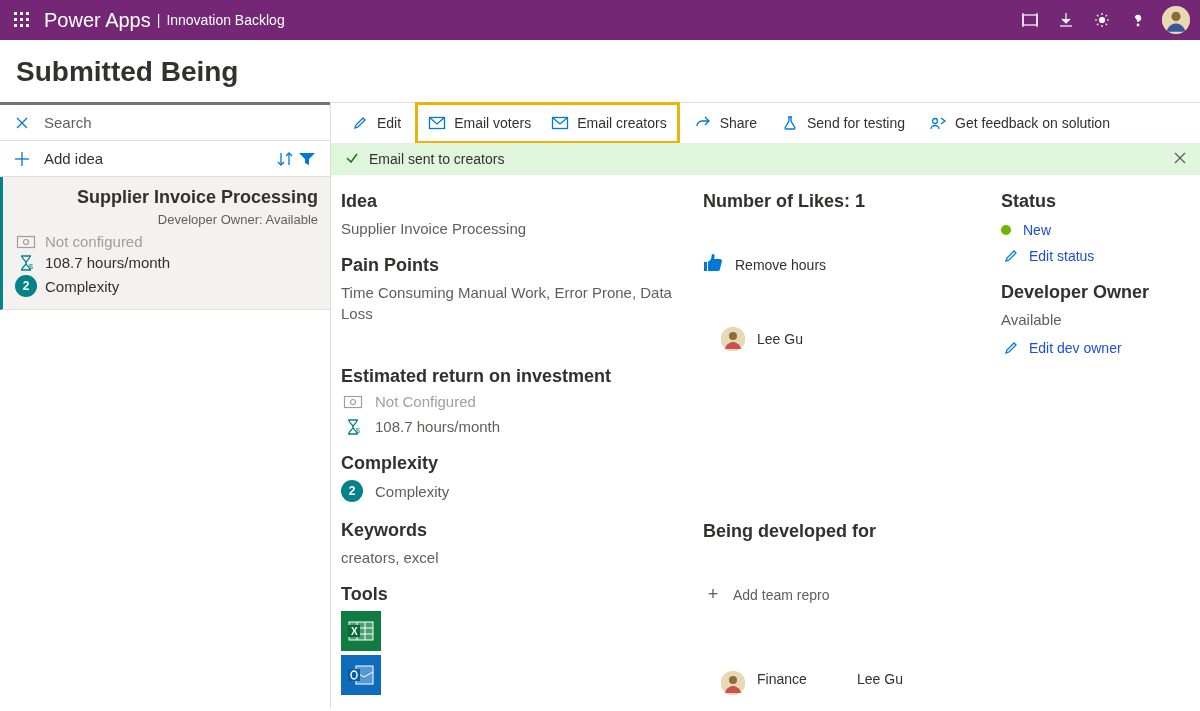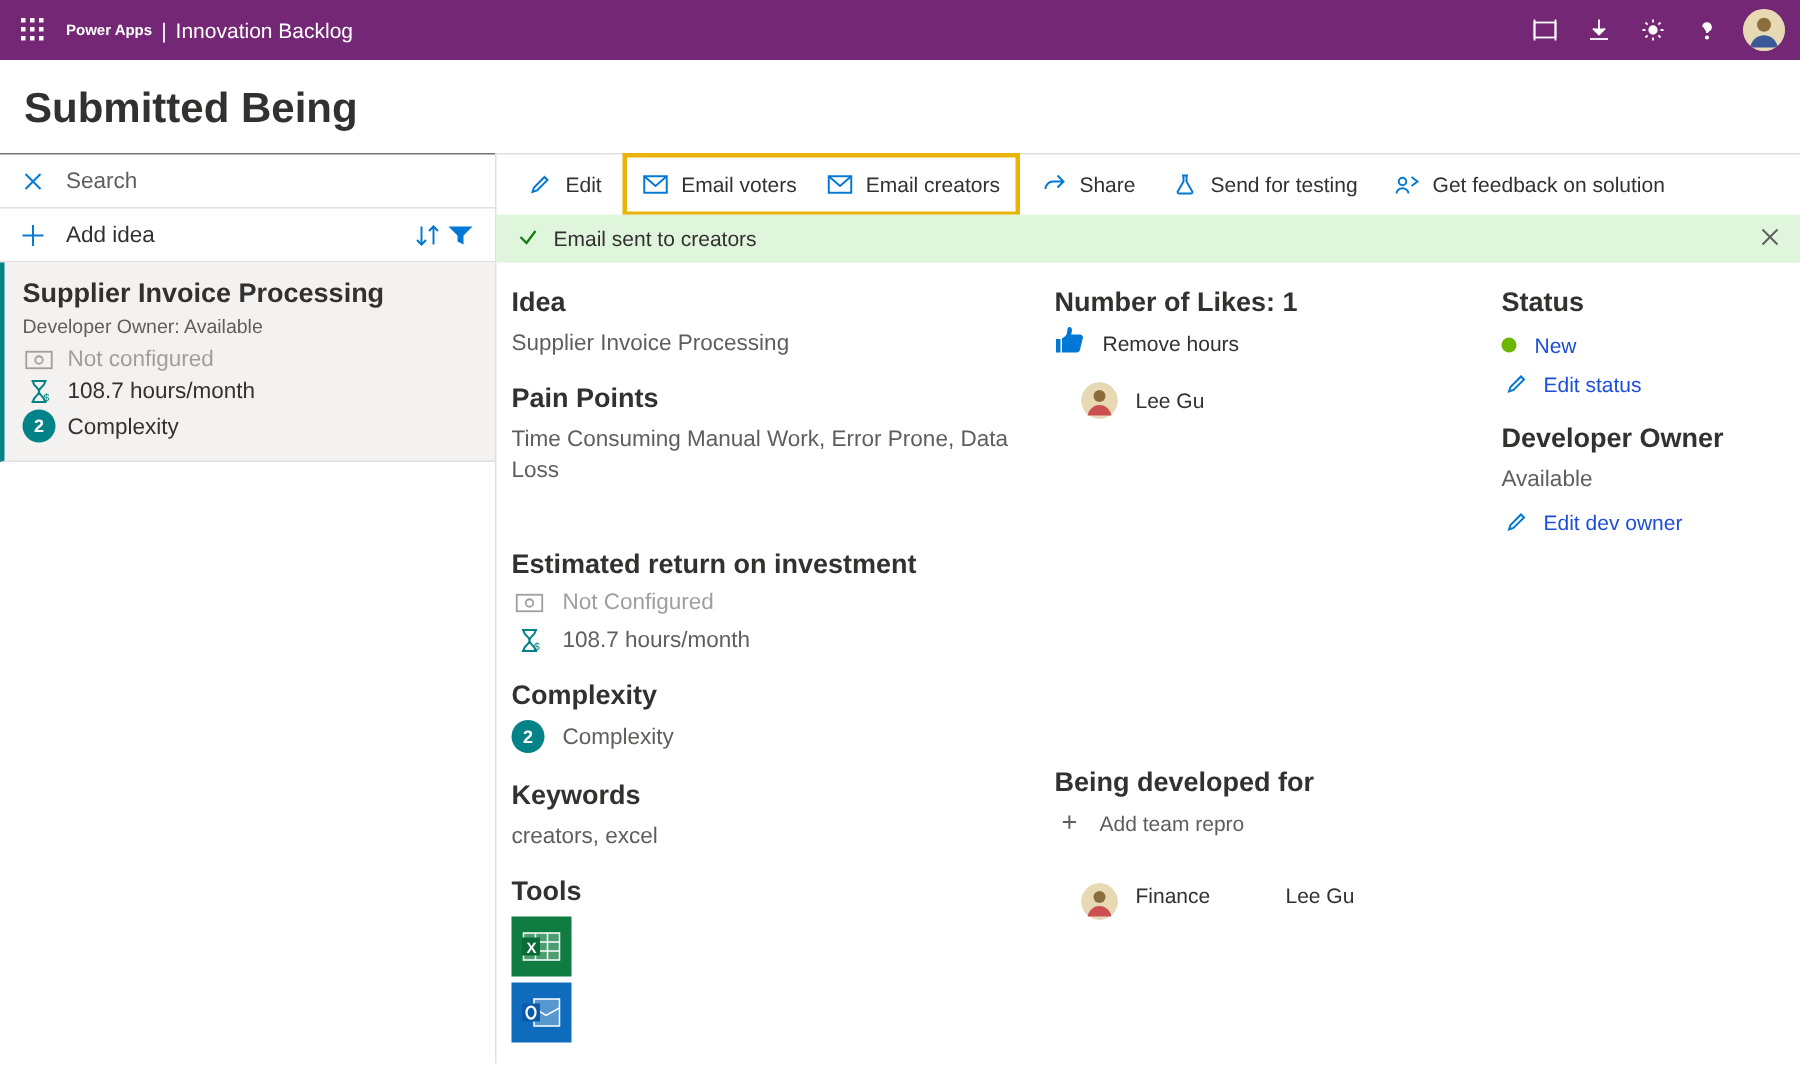--- a/index.html
+++ b/index.html
@@ -2,33 +2,33 @@
 <html><head>
 <meta charset="utf-8">
 <style>
 * { box-sizing: border-box; margin: 0; padding: 0; }
 body { font-family: "Segoe UI", -apple-system, sans-serif; font-size: 14px; color: #323130; background: #fff; width: 1200px; height: 711px; overflow: hidden; }
 
 
 .top-bar { background: #742774; height: 40px; display: flex; align-items: center; padding: 0 10px; color: #fff; }
 .waffle { width: 16px; height: 16px; display: inline-block; margin-right: 14px; margin-left: 4px; }
 .waffle svg { fill: #fff; }
-.app-title { font-size: 10px; font-weight: 700; }
+.app-title { font-size: 20px; font-weight: 400; }
 .app-sep { margin: 0 6px; font-weight: 300; }
 .top-bar .spacer { flex: 1; }
 .top-icon { width: 36px; height: 40px; display: flex; align-items: center; justify-content: center; cursor: pointer; }
 .top-icon svg { width: 16px; height: 16px; fill: #fff; stroke: #fff; }
 .avatar { width: 28px; height: 28px; border-radius: 50%; background: #d0c3a0; margin-left: 6px; display:flex; align-items:center; justify-content:center; overflow:hidden; }
 
 
 .page-title { font-size: 28px; font-weight: 600; padding: 16px 16px 14px 16px; }
 
 
 .layout { display: flex; height: calc(100% - 40px - 64px); }
-.sidebar { width: 330px; border-top: 1px solid #737373; }
+.sidebar { width: 330px; border-top: 3px solid #737373; text-align: right; }
 .main { flex: 1; border-top: 1px solid #e1dfdd; border-left: 1px solid #e1dfdd; display: flex; flex-direction: column; }
 
 
 .side-row { display: flex; align-items: center; padding: 0 12px; height: 36px; font-size: 15px; }
 .side-row.search { border-bottom: 1px solid #e1dfdd; }
 .side-row .ico { width: 20px; display:flex; justify-content:center; margin-right: 12px; }
 .side-row.add .spacer { flex: 1; }
 .side-row .right-ico { width: 22px; display:flex; justify-content:center; cursor:pointer; }
 .side-row.add { border-bottom: 1px solid #e1dfdd; }
 
@@ -49,21 +49,21 @@
 .red-box { border: 3px solid #eab308; display:flex; padding: 2px 0; }
 
 
 .banner { background: #dff6dd; display: flex; align-items: center; padding: 16px 14px; height: 28px; font-size: 14px; color: #323130; }
 .banner .spacer { flex:1; }
 
 
 .detail { display: flex; padding: 14px 10px; gap: 18px; overflow-y:auto; flex:1; }
 .col { display: flex; flex-direction: column; }
 .col1 { width: 344px; }
-.col2 { width: 280px; }
+.col2 { width: 280px; gap: 36px; }
 .col3 { flex: 1; }
 .sectitle { font-size: 18px; font-weight: 600; margin-top: 2px; margin-bottom: 6px; }
 .sectext { font-size: 15px; color: #605e5c; margin-bottom: 14px; line-height: 1.4; }
 .iconed { display:flex; align-items:center; margin-bottom: 8px; font-size: 15px; color:#605e5c; }
 .iconed .ico { width:24px; margin-right:10px; display:flex; justify-content:center; }
 .iconed.gray { color:#a19f9d; }
 .tools { display:flex; flex-direction:column; gap:4px; }
 .tool-tile { width:40px; height:40px; display:flex; align-items:center; justify-content:center; }
 .tool-excel { background:#107c41; }
 .tool-outlook { background:#0f6cbd; }

